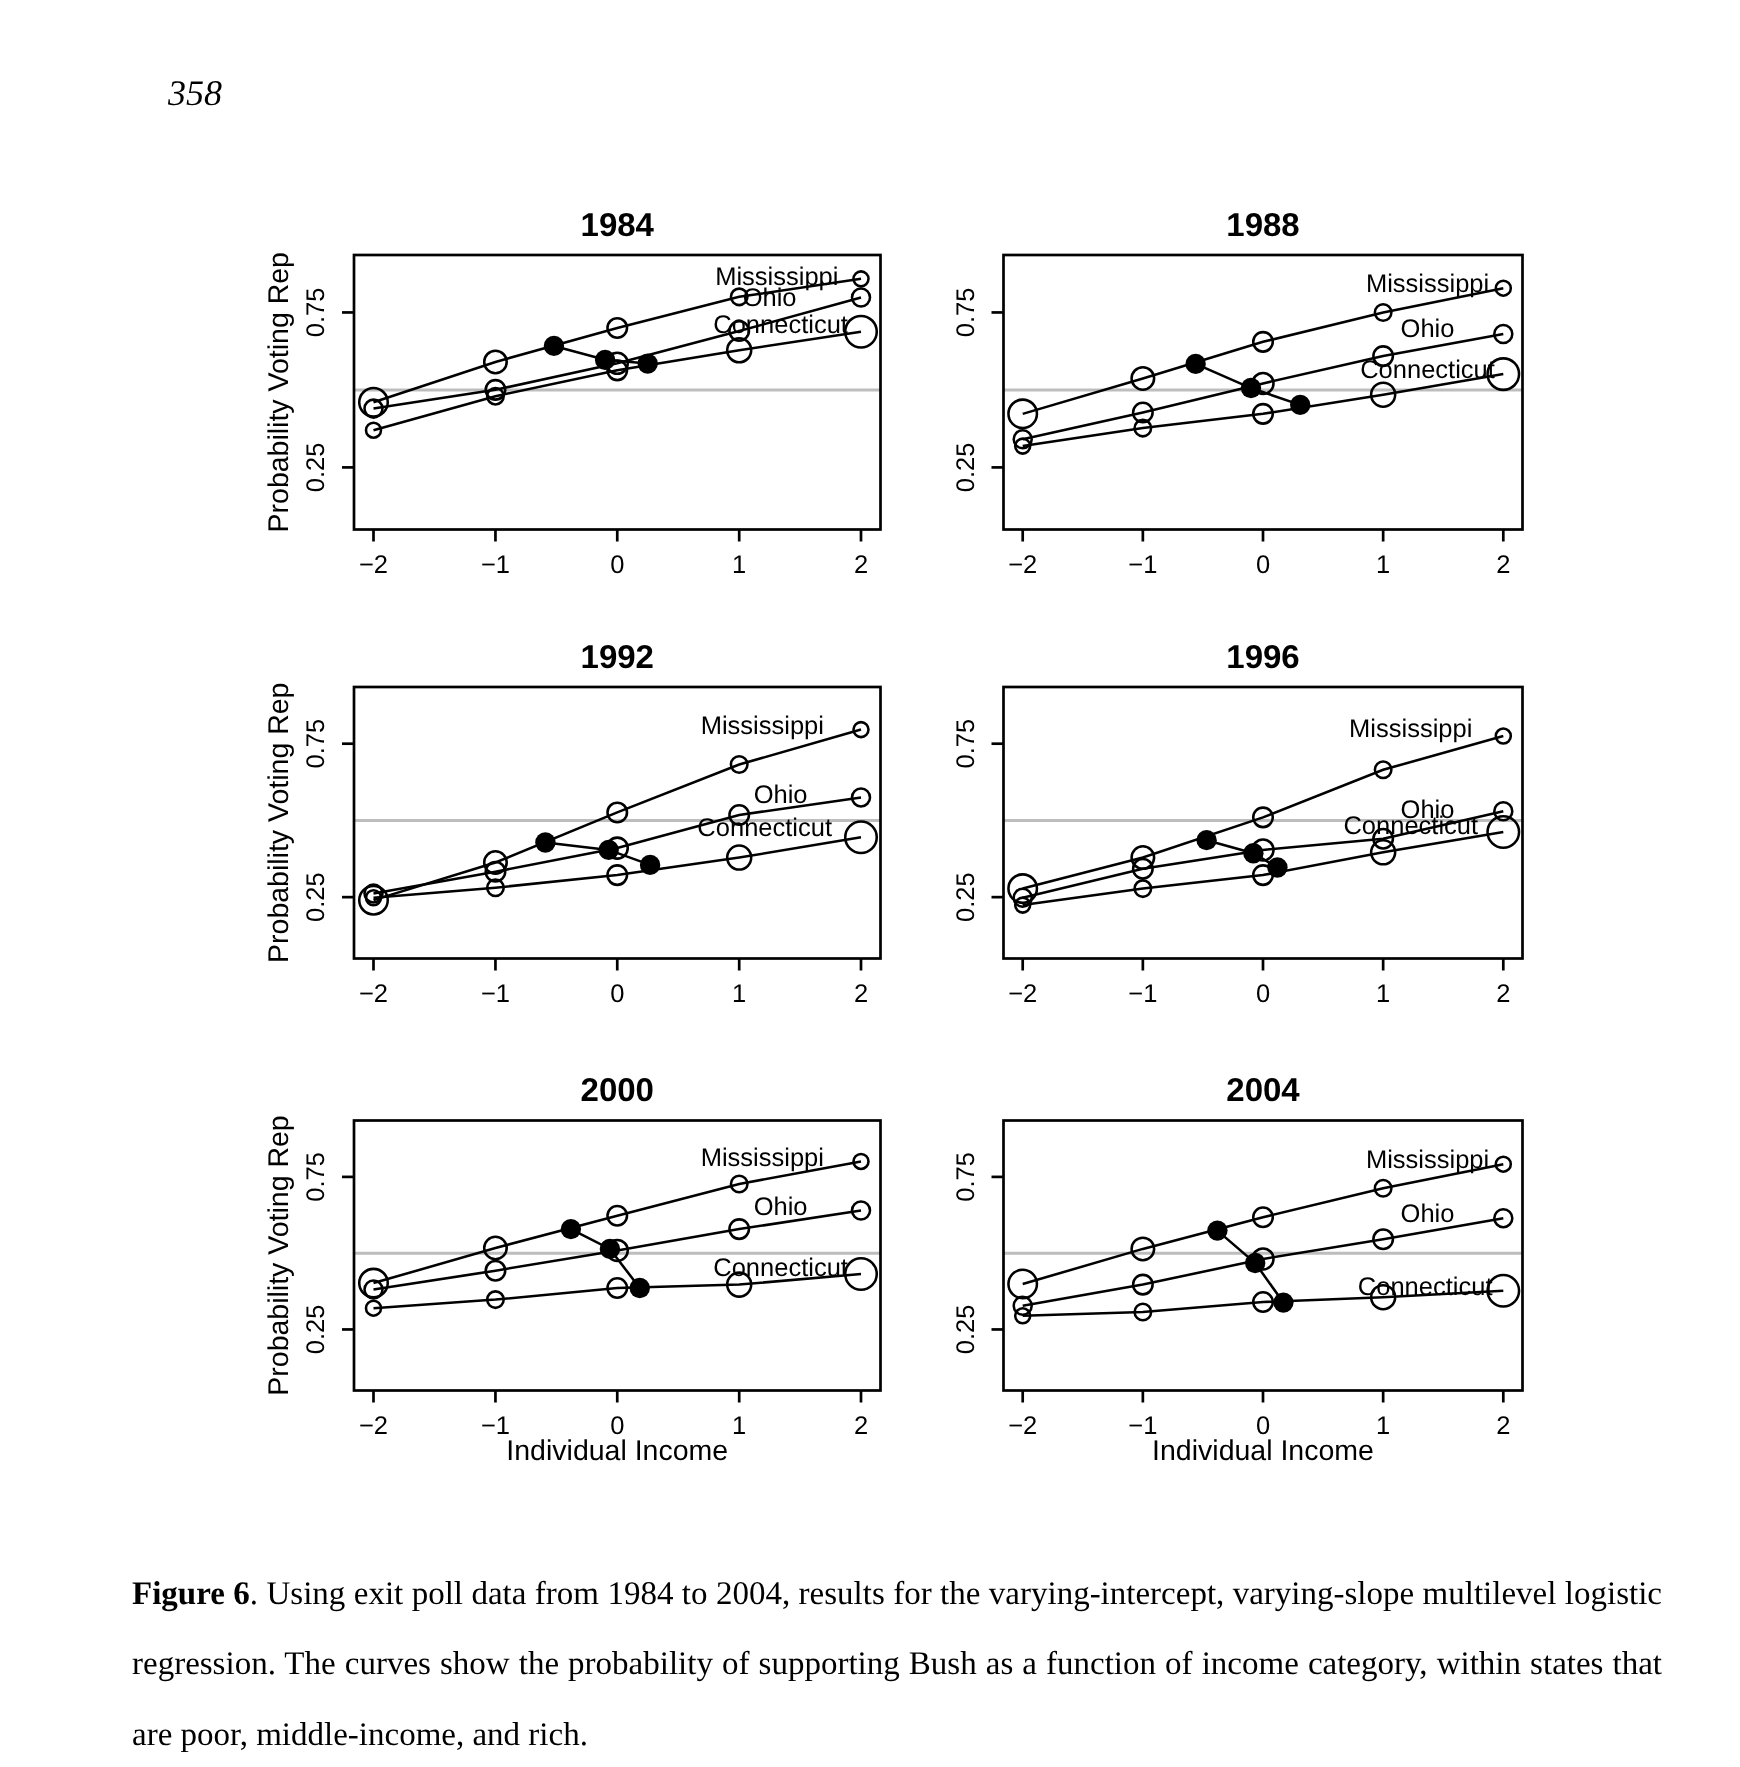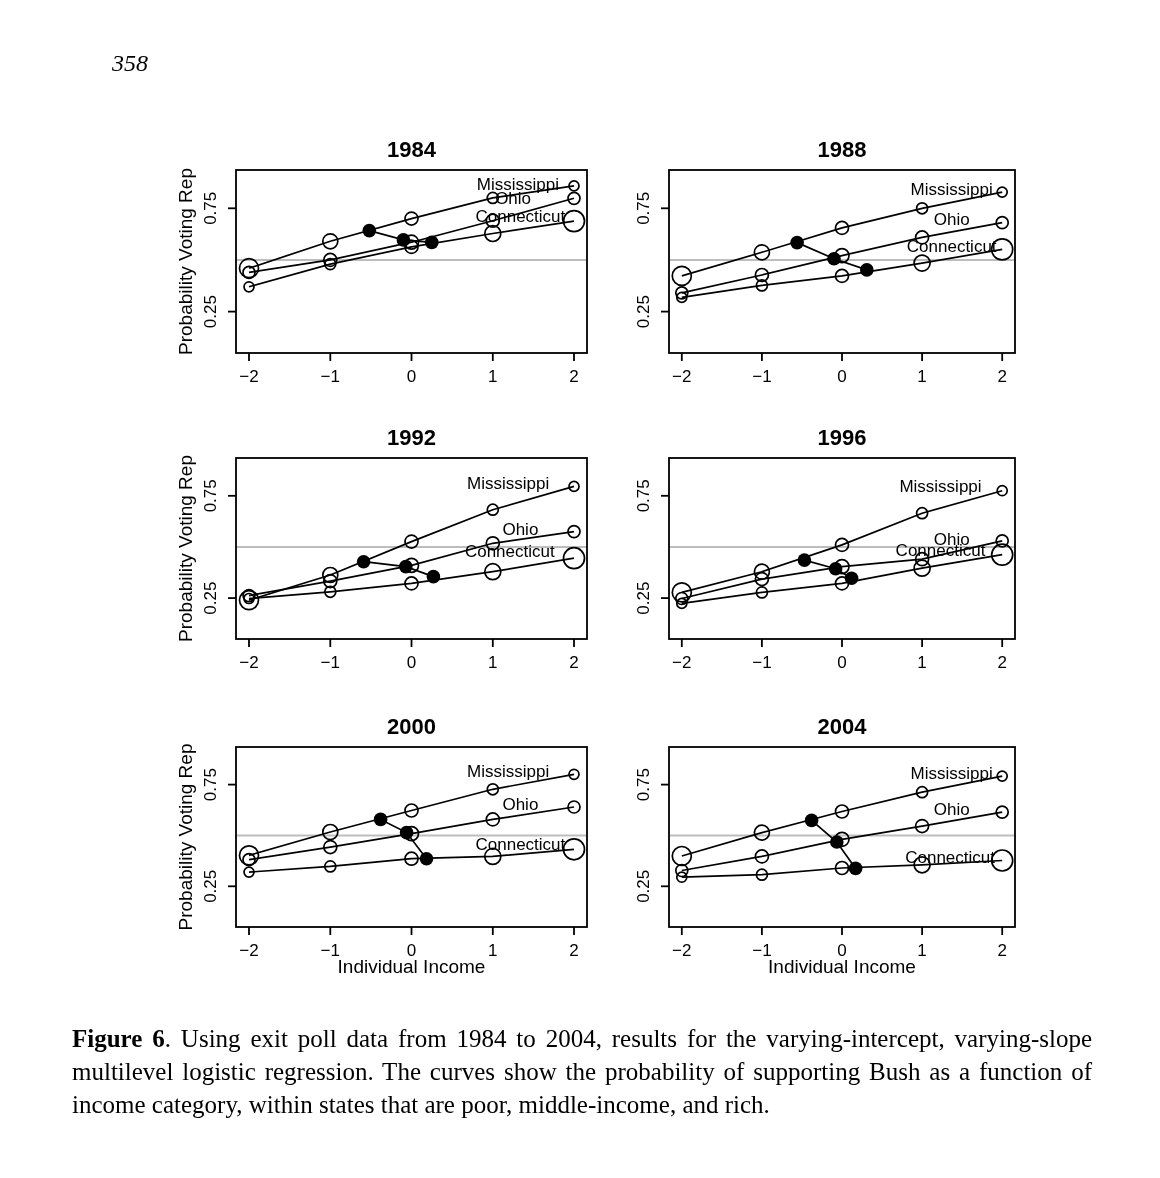--- a/index.html
+++ b/index.html
@@ -4,22 +4,22 @@
 <style>
   html,body{margin:0;padding:0;background:#ffffff;}
   #page{position:relative;width:1160px;height:1178px;background:#ffffff;color:#000;overflow:hidden;}
   .header-row{position:absolute;left:72px;top:50px;width:1018px;display:flex;justify-content:space-between;
     font-family:"Liberation Serif",serif;font-style:italic;font-size:24px;line-height:26px;margin-left:40px;}
   #figure-svg{position:absolute;left:0;top:0;}
   .tick{font-family:"Liberation Sans",sans-serif;font-size:17px;fill:#000;}
   .ptitle{font-family:"Liberation Sans",sans-serif;font-weight:bold;font-size:22px;fill:#000;}
   .slabel{font-family:"Liberation Sans",sans-serif;font-size:17px;fill:#000;}
   .axlabel{font-family:"Liberation Sans",sans-serif;font-size:19px;fill:#000;}
-  .caption{position:absolute;left:72px;top:1022px;width:1020px;margin:0;
-    font-family:"Liberation Serif",serif;font-size:25px;line-height:33px;text-align:justify;color:#000;}
+  .caption{position:absolute;left:72px;top:1022px;width:1020px;margin:16px;
+    font-family:"Liberation Serif",serif;font-size:22px;line-height:47px;text-align:justify;color:#000;}
   .caption b{font-weight:bold;}
 </style>
 </head>
 <body>
 
 <div id="page">
 
   <div class="header-row">
     <span>358</span>
   </div>

